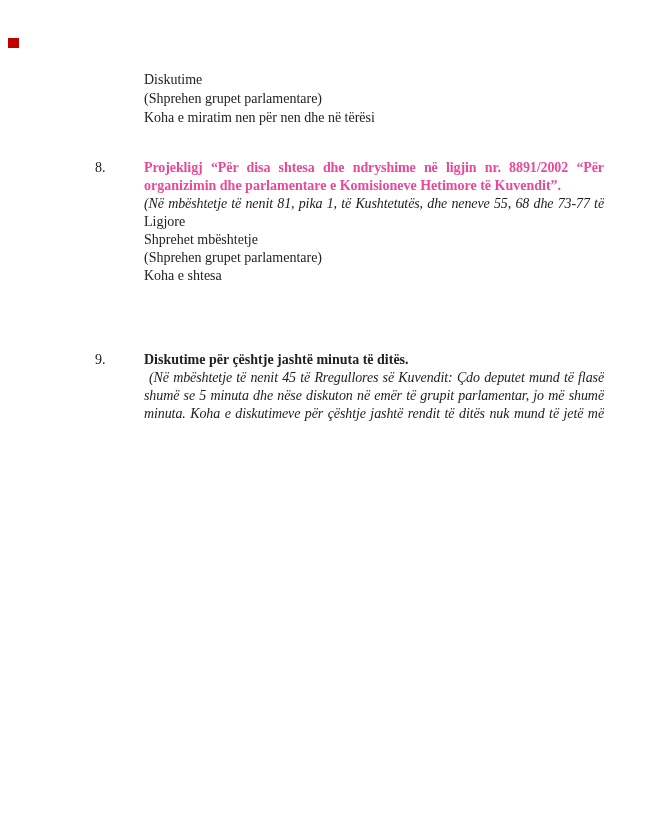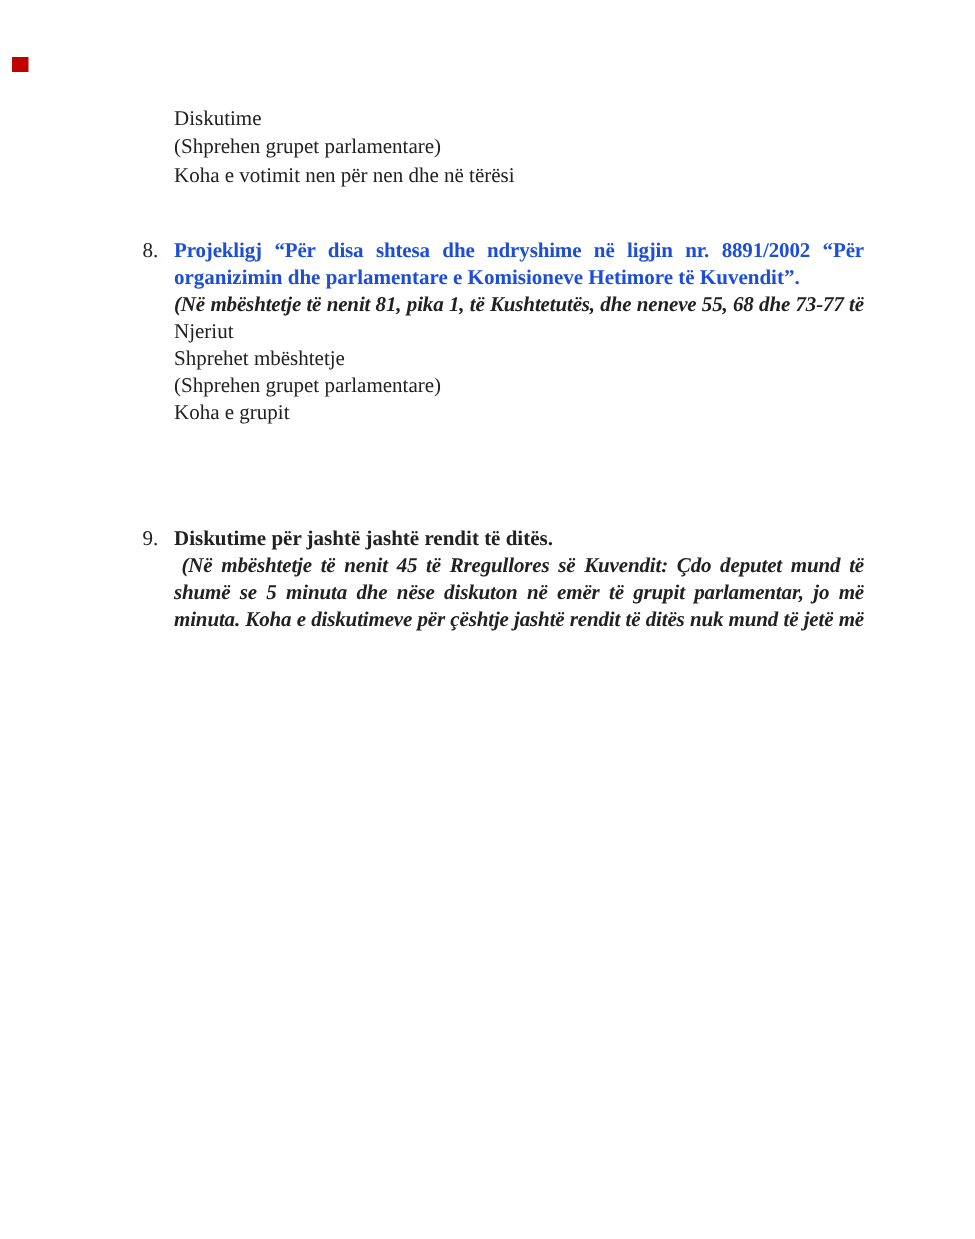--- a/index.html
+++ b/index.html
@@ -3,68 +3,68 @@
 <meta charset="utf-8">
 <style>
   html, body { margin:0; padding:0; }
   body {
     width:650px; height:826px; background:#ffffff;
     font-family:"Liberation Serif","DejaVu Serif",serif;
     color:#212121;
   }
   .page { position:relative; width:650px; height:826px; background:#ffffff; overflow:hidden; }
   .marker { position:absolute; left:8px; top:38px; width:11px; height:10px; }
-  .block { position:absolute; font-size:14px; }
+  .block { position:absolute; font-size:14px;margin-left:28px; }
   .intro { left:116px; top:70px; line-height:19px; }
   .item  { left:116px; width:460px; line-height:18px; }
   #item8 { top:159px; }
   #item9 { top:351px; }
   .num   { position:absolute; left:95px; font-size:14px; line-height:18px; }
   #num8  { top:159px; }
   #num9  { top:351px; }
   .line  { height:18px; white-space:pre; }
   .intro .line { height:19px; }
   .just  {
     white-space:normal;
     text-align:justify;
     -moz-text-align-last:justify;
     text-align-last:justify;
     letter-spacing:-0.1px;
     height:18px; overflow:hidden;
   }
-  .t  { color:#1d4ed8; font-weight:700; }
+  .t  { color:#ec4899; font-weight:700; }
   .b  { font-weight:700; }
-  .it { font-style:italic;font-weight:bold; }
+  .it { font-style:italic; }
   .indent { text-indent:5px; }
 </style>
 </head>
 <body>
 
 <div class="page">
 
   <div class="marker" style="background:#c00000"></div>
 
   <div class="block intro">
     <div class="line">Diskutime</div>
     <div class="line">(Shprehen grupet parlamentare)</div>
-    <div class="line">Koha e votimit nen për nen dhe në tërësi</div>
+    <div class="line">Koha e miratim nen për nen dhe në tërësi</div>
   </div>
 
   <div class="num" id="num8">8.</div>
   <div class="block item" id="item8">
     <div class="line t just">Projekligj “Për disa shtesa dhe ndryshime në ligjin nr. 8891/2002 “Për</div>
     <div class="line t">organizimin dhe parlamentare e Komisioneve Hetimore të Kuvendit”.</div>
     <div class="line it just">(Në mbështetje të nenit 81, pika 1, të Kushtetutës, dhe neneve 55, 68 dhe 73-77 të</div>
-    <div class="line">Njeriut</div>
+    <div class="line">Ligjore</div>
     <div class="line">Shprehet mbështetje</div>
     <div class="line">(Shprehen grupet parlamentare)</div>
-    <div class="line">Koha e grupit</div>
+    <div class="line">Koha e shtesa</div>
   </div>
 
   <div class="num" id="num9">9.</div>
   <div class="block item" id="item9">
-    <div class="line b">Diskutime për jashtë jashtë rendit të ditës.</div>
+    <div class="line b">Diskutime për çështje jashtë minuta të ditës.</div>
     <div class="line it just indent">(Në mbështetje të nenit 45 të Rregullores së Kuvendit: Çdo deputet mund të flasë jo më</div>
     <div class="line it just">shumë se 5 minuta dhe nëse diskuton në emër të grupit parlamentar, jo më shumë se 8</div>
     <div class="line it just">minuta. Koha e diskutimeve për çështje jashtë rendit të ditës nuk mund të jetë më shumë se</div>
   </div>
 
 </div>
 
 </body></html>

